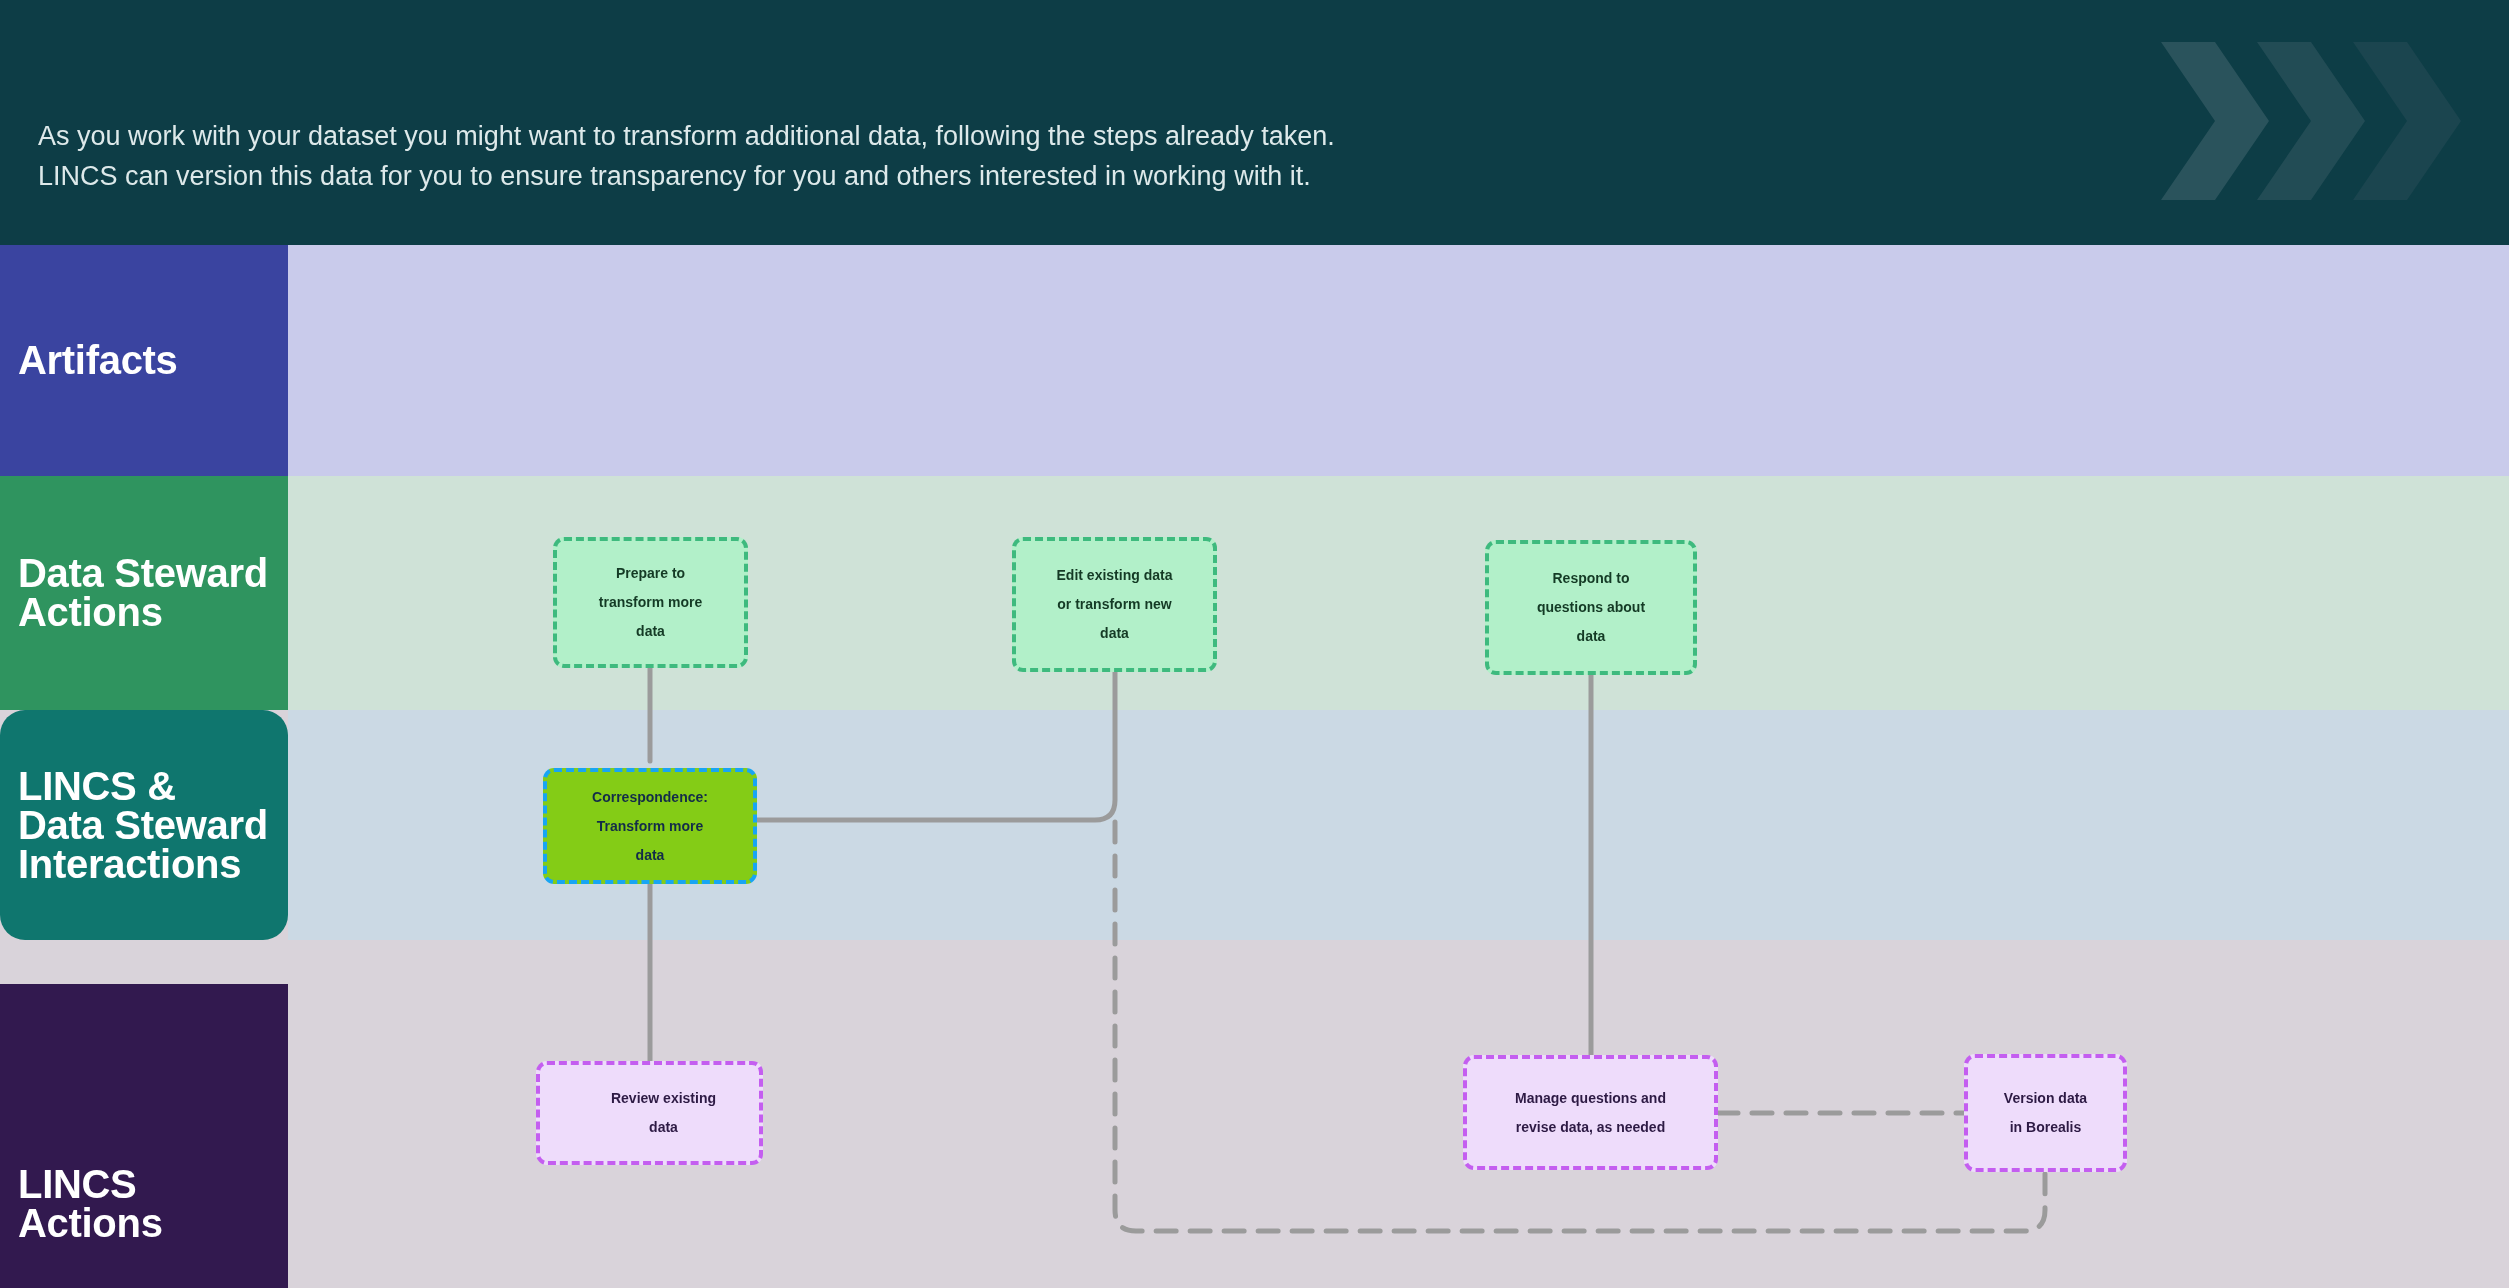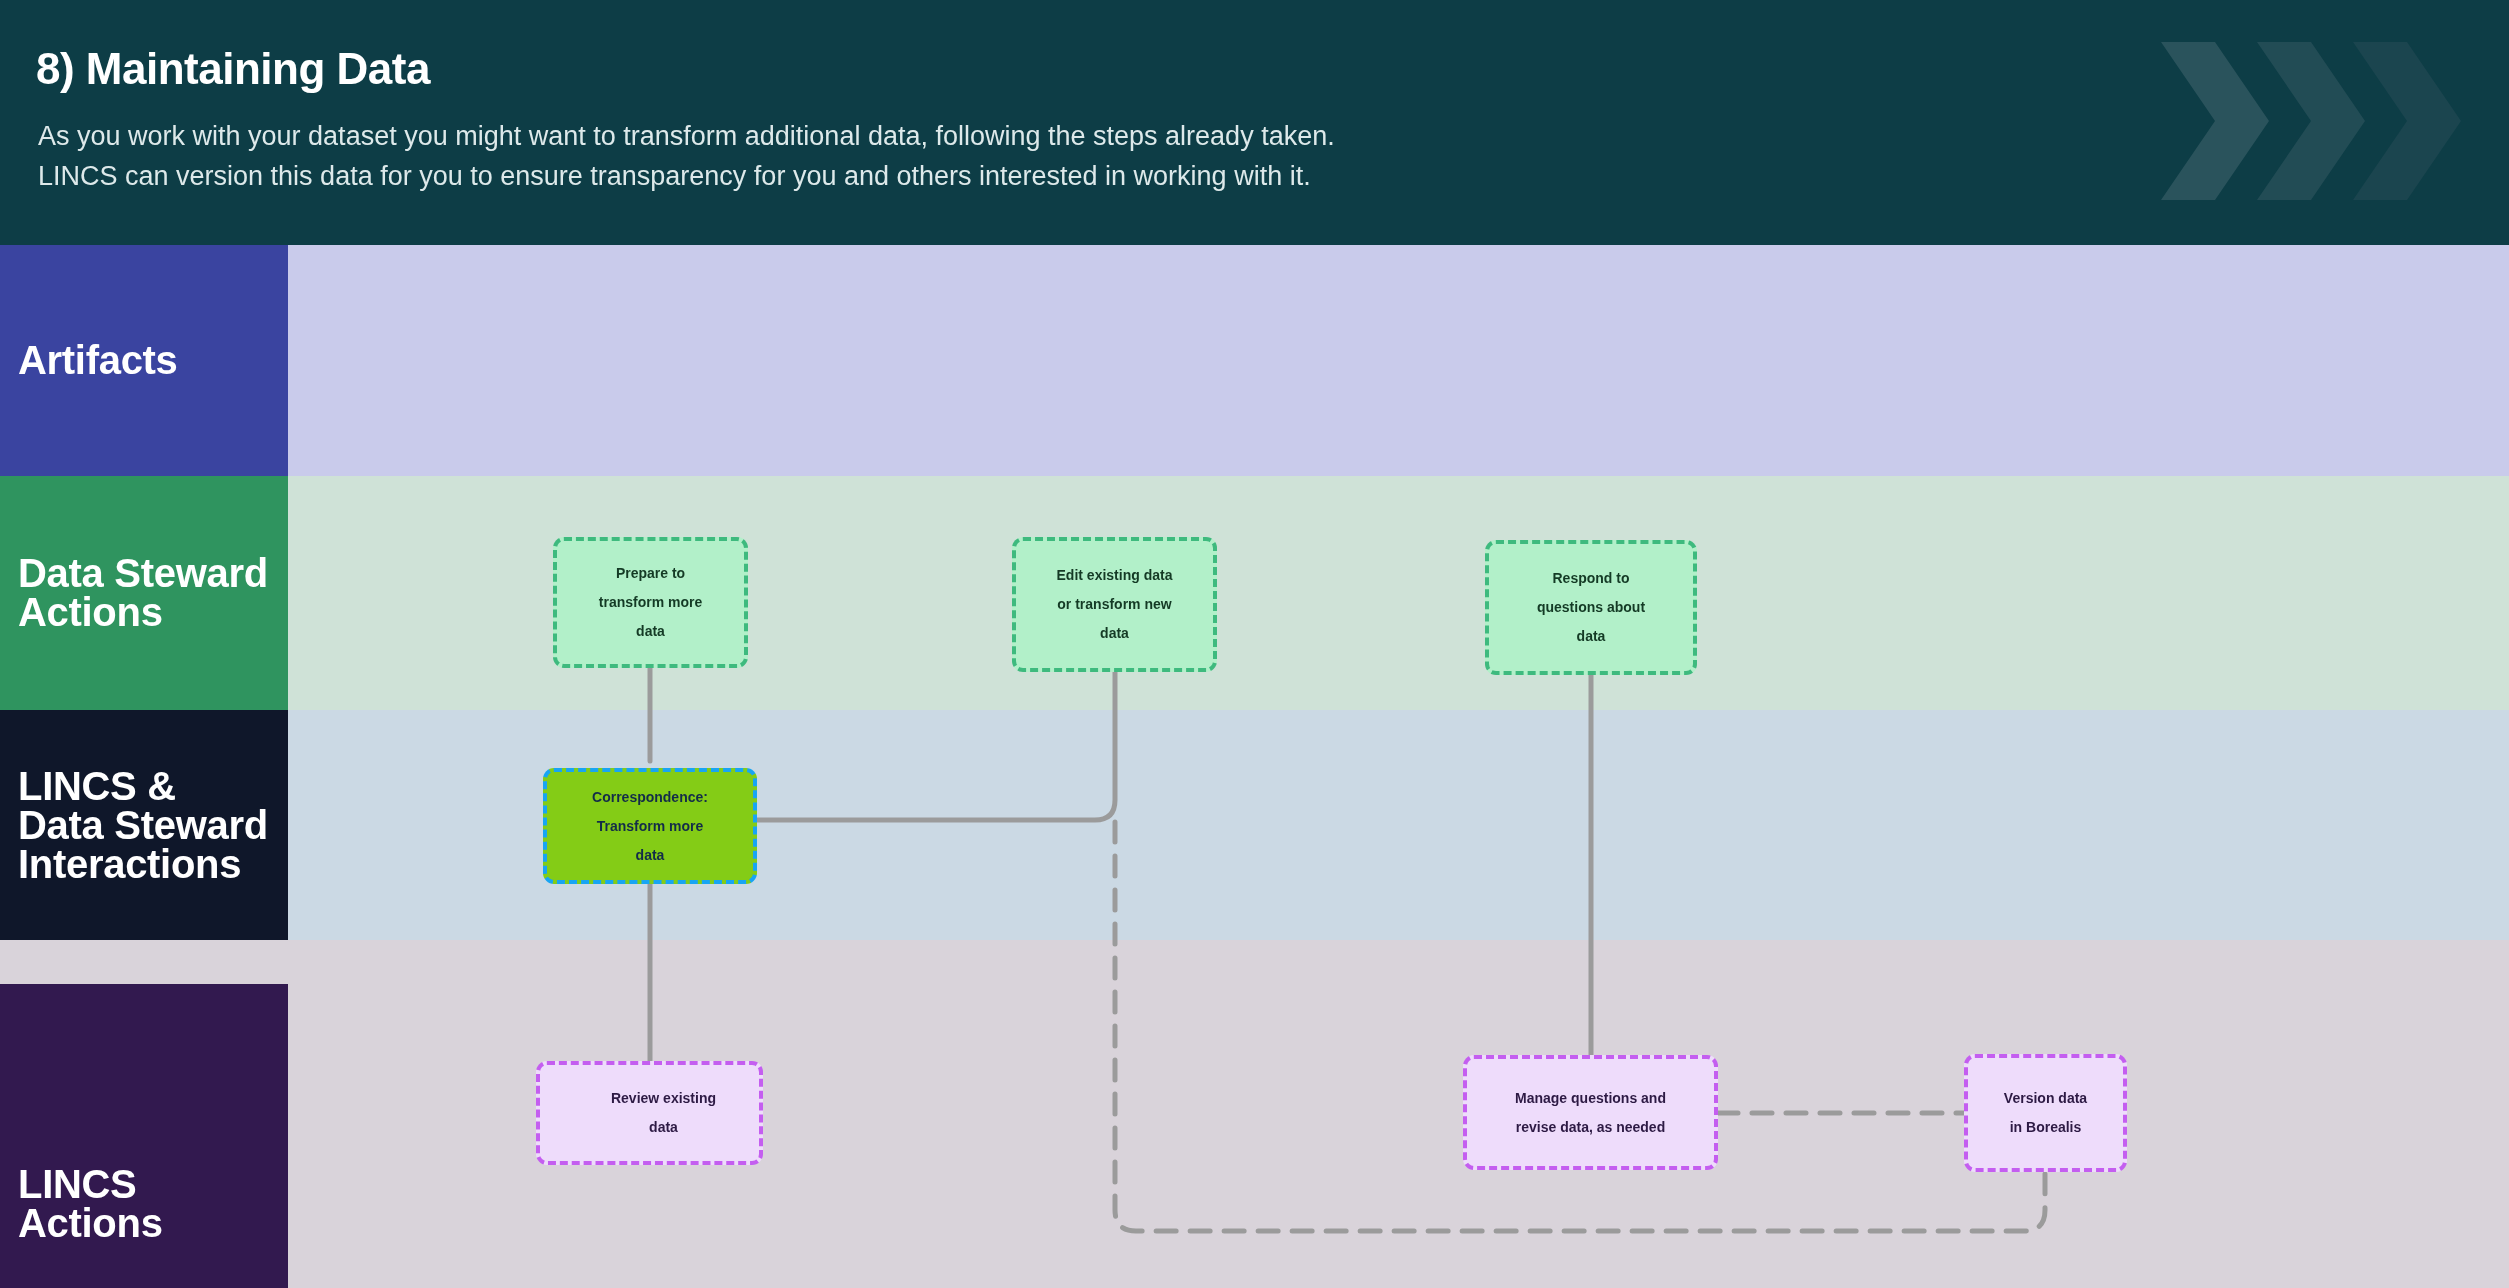--- a/index.html
+++ b/index.html
@@ -42,21 +42,21 @@
 
   .lane-artifacts      { top: 245px; height: 231px; }
   .lane-artifacts      .lane-label { background: #3a44a0; }
   .lane-artifacts      .lane-band  { background: #c9cbeb; }
 
   .lane-steward        { top: 476px; height: 234px; }
   .lane-steward        .lane-label { background: #2f945f; }
   .lane-steward        .lane-band  { background: #cfe2d7; }
 
   .lane-interactions   { top: 710px; height: 230px; }
-  .lane-interactions   .lane-label { background: #0f172a; }
+  .lane-interactions   .lane-label { background: #0f766e; border-radius: 25px; }
   .lane-interactions   .lane-band  { background: #cbd9e4; }
 
   .lane-lincs          { top: 940px; height: 440px; margin-top: 44px; }
   .lane-lincs          .lane-label { background: #32194f; }
   .lane-lincs          .lane-band  { background: #d9d3da; }
 
   
   .connector-layer { position: absolute; left: 0; top: 0; pointer-events: none; }
   .connector-layer path { fill: none; stroke: #9b9b9b; stroke-width: 5; stroke-linecap: round; }
   .connector-layer path.dashed { stroke-dasharray: 20 14; }
@@ -81,21 +81,20 @@
   #node-review         { left: 536px;  top: 1061px; width: 227px; height: 104px; padding-left: 34px; }
   #node-manage         { left: 1463px; top: 1055px; width: 255px; height: 115px; }
   #node-version        { left: 1964px; top: 1054px; width: 163px; height: 118px; }
 </style>
 </head>
 <body>
 
 <div class="canvas">
 
   <div class="header">
-    <h1>8) Maintaining Data</h1>
     <p class="subtitle">As you work with your dataset you might want to transform additional data, following the steps already taken.
 LINCS can version this data for you to ensure transparency for you and others interested in working with it.</p>
     <svg class="chevrons" width="302" height="160" viewBox="0 0 302 160">
       <polygon points="0,0 54,0 108,79 54,158 0,158 54,79" fill="#2a535c"></polygon>
       <polygon points="96,0 150,0 204,79 150,158 96,158 150,79" fill="#224c55"></polygon>
       <polygon points="192,0 246,0 300,79 246,158 192,158 246,79" fill="#1b454f"></polygon>
     </svg>
   </div>
 
   <div class="lane lane-artifacts">

